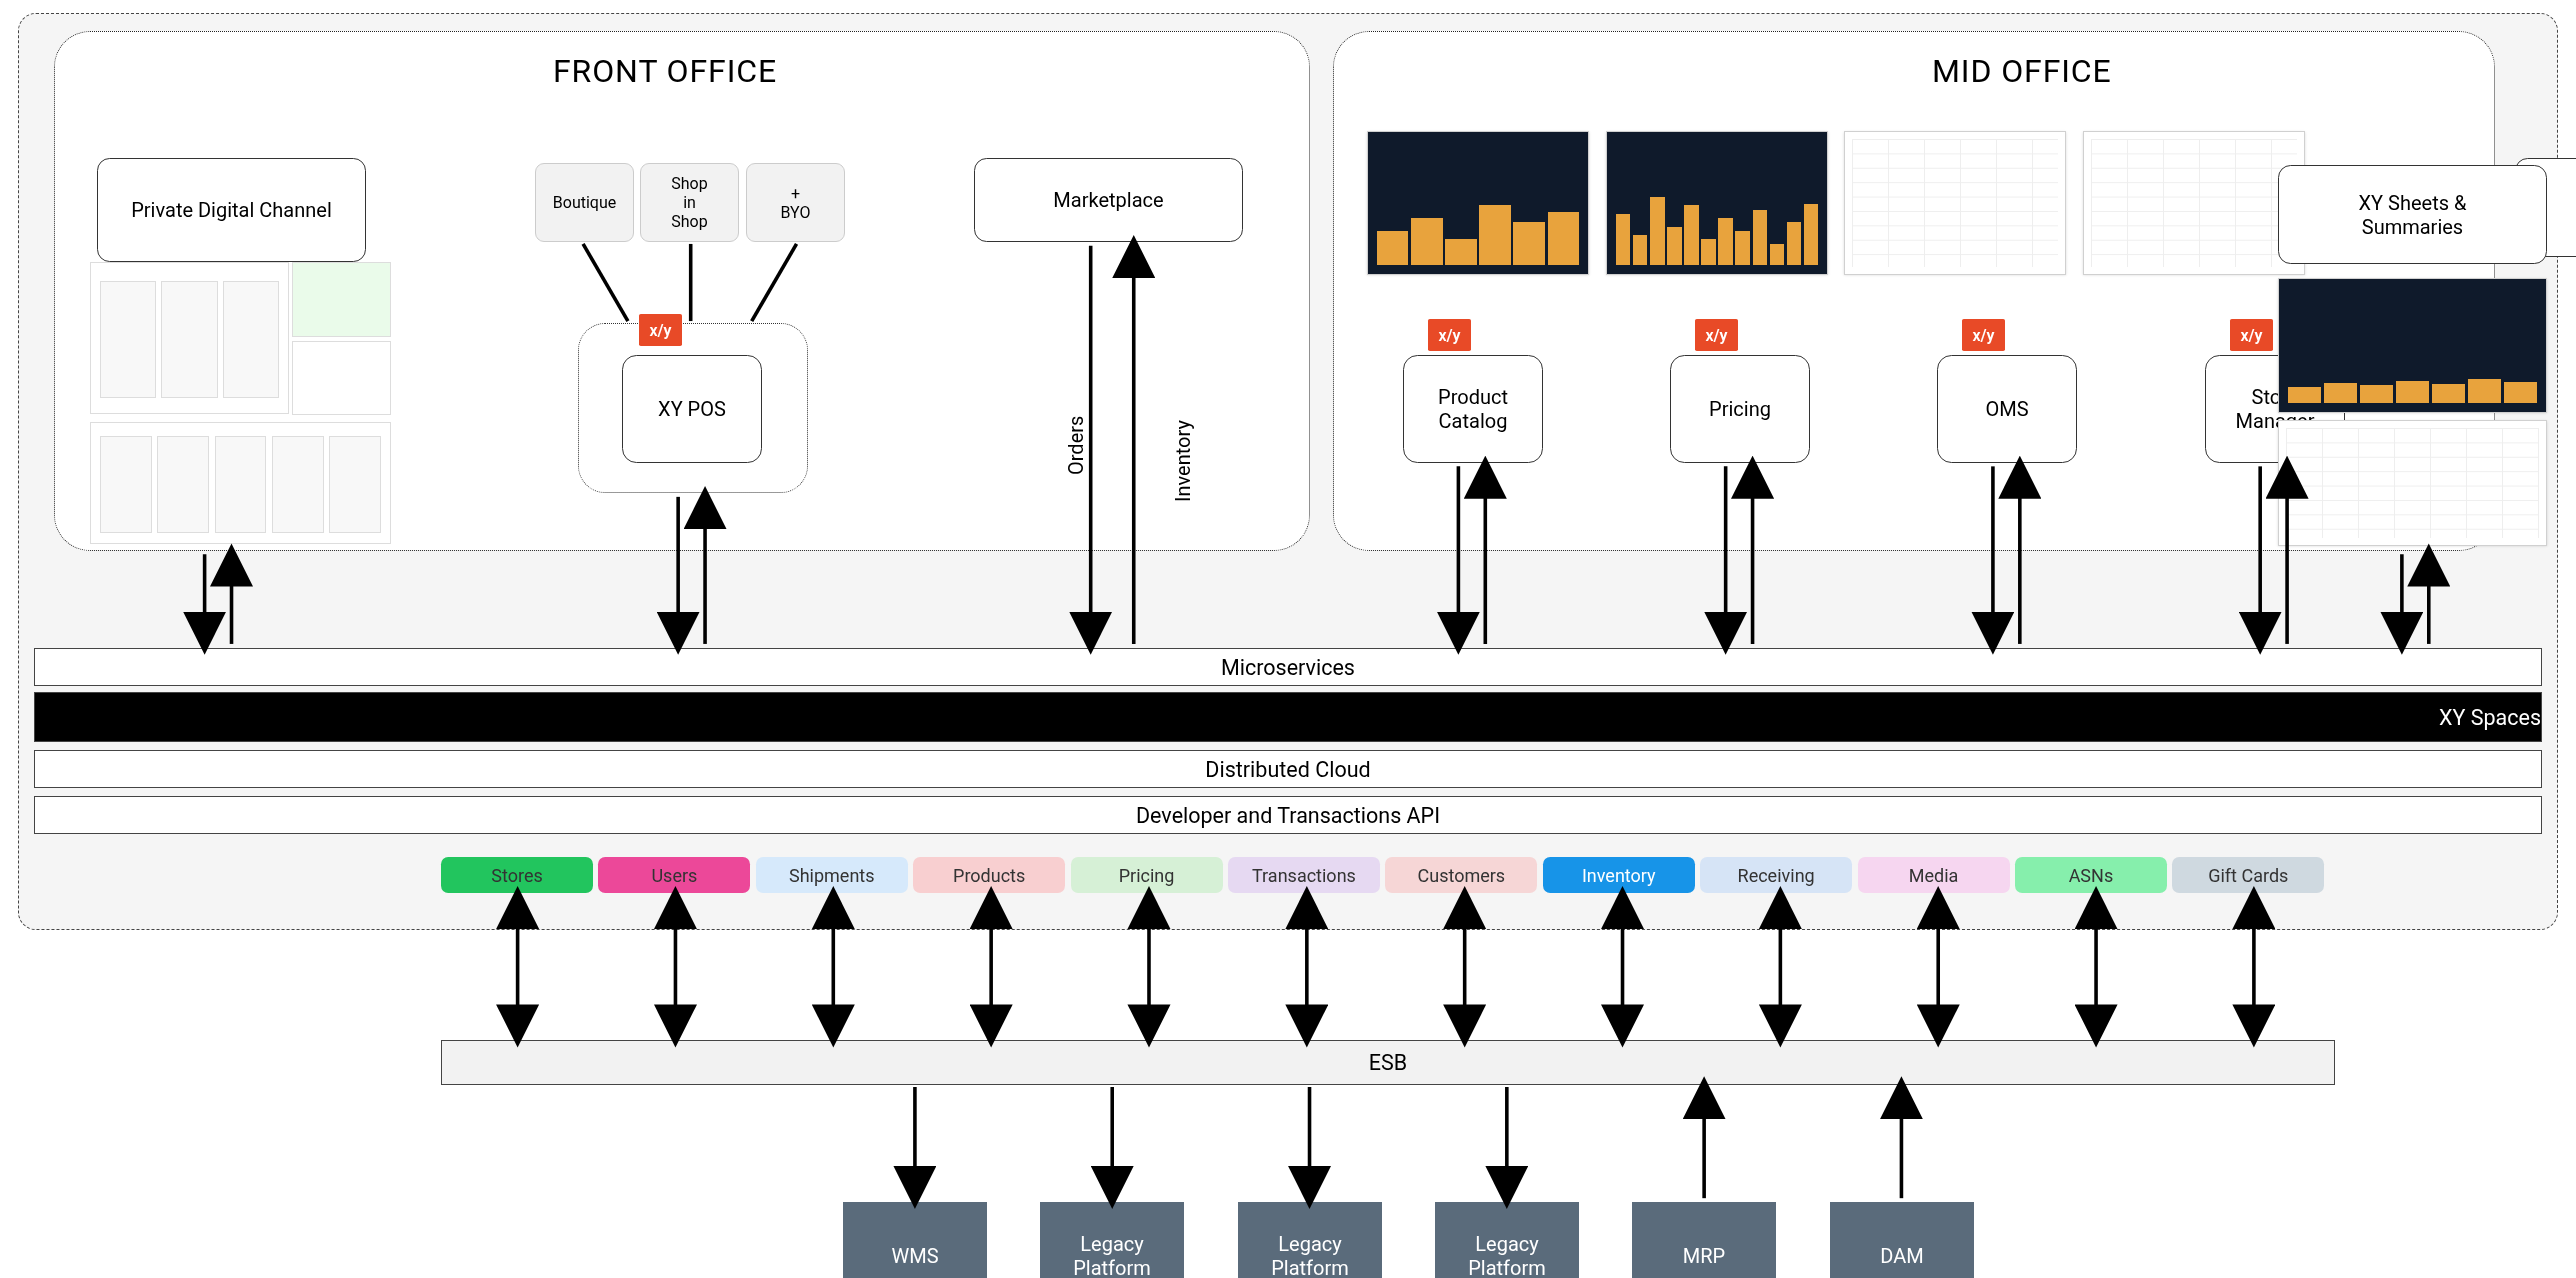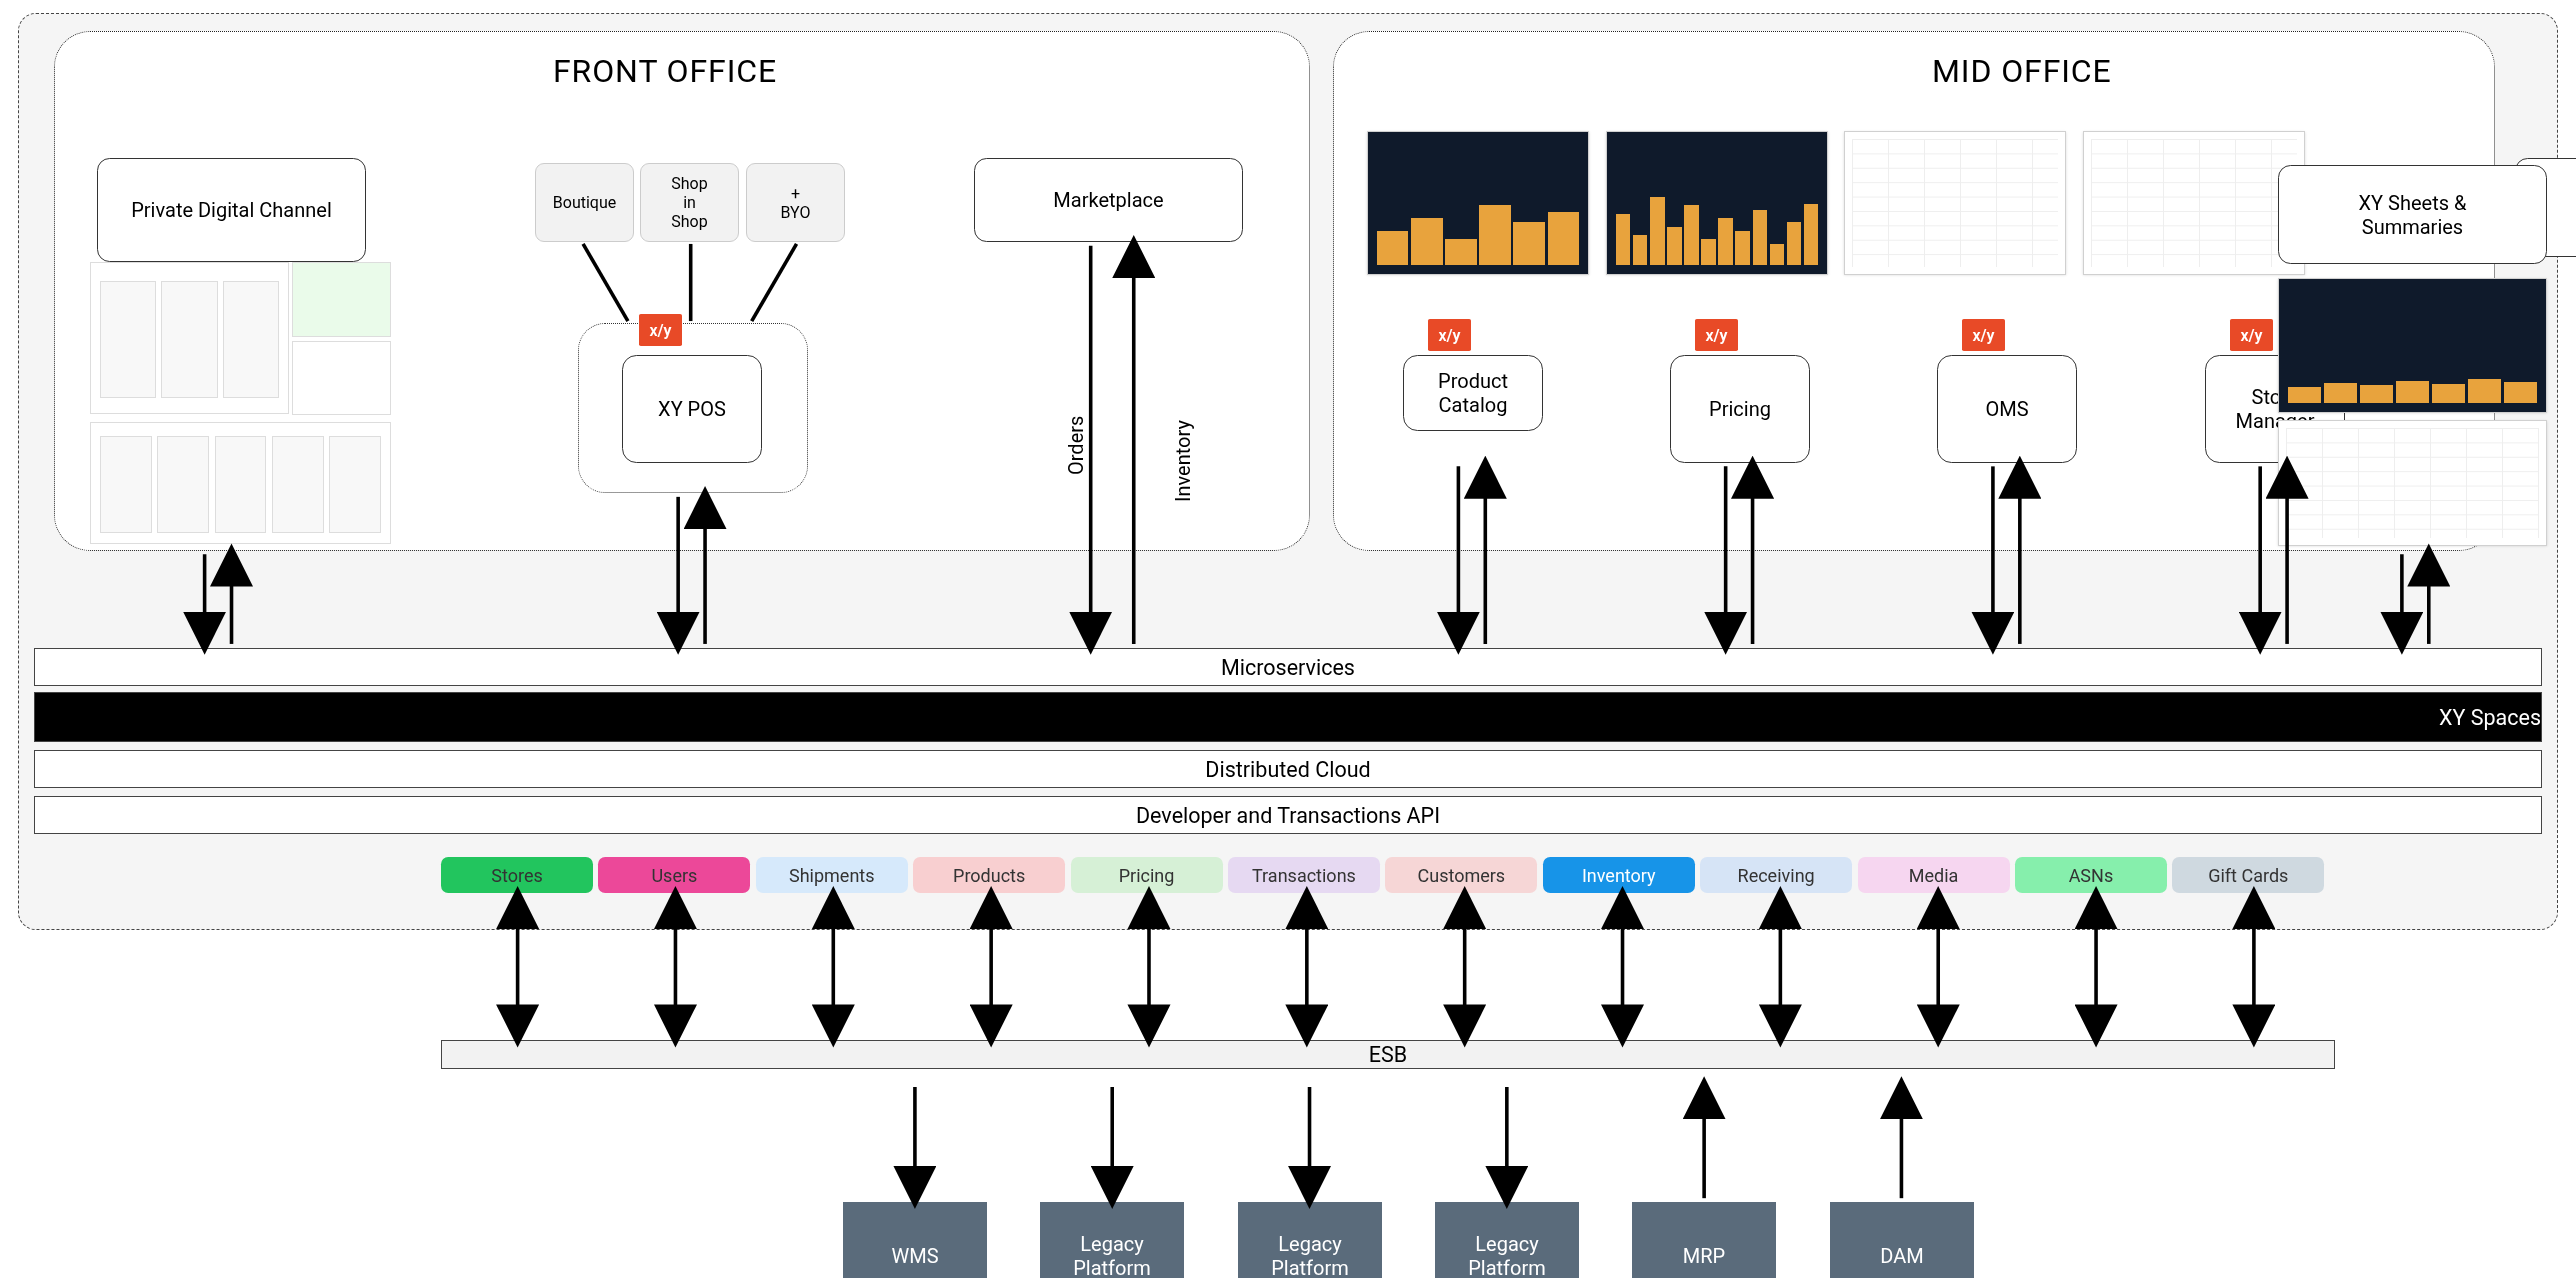--- a/index.html
+++ b/index.html
@@ -223,21 +223,21 @@
   </div>
 </div>
 <div class="thumb thumb-light" style="left:1844px; top:131px; width:222px; height:144px;" data-name="mid-thumb-oms">
     <div class="grid"></div>
   </div>
 <div class="thumb thumb-light" style="left:2083px; top:131px; width:222px; height:144px;" data-name="mid-thumb-store">
     <div class="grid"></div>
   </div>
 
 <div class="xy-tag" style="left:1428px; top:319px;" data-name="xy-tag-catalog">x/y</div>
-<div class="mid-card" style="left:1403px; top:355px; width:140px; height:76px; white-space:pre-line;" data-name="product-catalog-card">
+<div class="mid-card" style="left:1403px; top:355px; width:140px; height:108px; white-space:pre-line;" data-name="product-catalog-card">
   <span data-name="product-catalog-label">Product
 Catalog</span>
 </div>
 
 <div class="xy-tag" style="left:1695px; top:319px;" data-name="xy-tag-pricing">x/y</div>
 <div class="mid-card" style="left:1670px; top:355px; width:140px; height:108px;" data-name="pricing-card">
   <span data-name="pricing-label">Pricing</span>
 </div>
 
 <div class="xy-tag" style="left:1962px; top:319px;" data-name="xy-tag-oms">x/y</div>
@@ -316,21 +316,21 @@
     <div class="chip" data-name="api-chip-pricing" style="background: rgb(214, 240, 214);">Pricing</div>
     <div class="chip" data-name="api-chip-transactions" style="background: rgb(230, 217, 242);">Transactions</div>
     <div class="chip" data-name="api-chip-customers" style="background: rgb(246, 214, 214);">Customers</div>
     <div class="chip" data-name="api-chip-inventory" style="background: rgb(23, 148, 232); color: rgb(255, 255, 255);">Inventory</div>
     <div class="chip" data-name="api-chip-receiving" style="background: rgb(214, 228, 246);">Receiving</div>
     <div class="chip" data-name="api-chip-media" style="background: rgb(246, 214, 240);">Media</div>
     <div class="chip" data-name="api-chip-asns" style="background: #86efac;">ASNs</div>
     <div class="chip" data-name="api-chip-gift-cards" style="background: rgb(207, 217, 224);">Gift Cards</div>
   </div>
 
-<div class="esb-bar" style="left:441px; top:1040px; width:1894px; height:29px;" data-name="esb-layer">
+<div class="esb-bar" style="left:441px; top:1040px; width:1894px; height:45px;" data-name="esb-layer">
   <span data-name="esb-label">ESB</span>
 </div>
 
 <div id="sys-boxes">
     <div class="sys-box" data-name="system-wms" style="left: 843px; top: 1202px; width: 144px; height: 108px; white-space: pre-line;">WMS</div>
     <div class="sys-box" data-name="system-legacy-platform" style="left: 1040px; top: 1202px; width: 144px; height: 108px; white-space: pre-line;">Legacy
 Platform</div>
     <div class="sys-box" data-name="system-legacy-platform" style="left: 1238px; top: 1202px; width: 144px; height: 108px; white-space: pre-line;">Legacy
 Platform</div>
     <div class="sys-box" data-name="system-legacy-platform" style="left: 1435px; top: 1202px; width: 144px; height: 108px; white-space: pre-line;">Legacy

